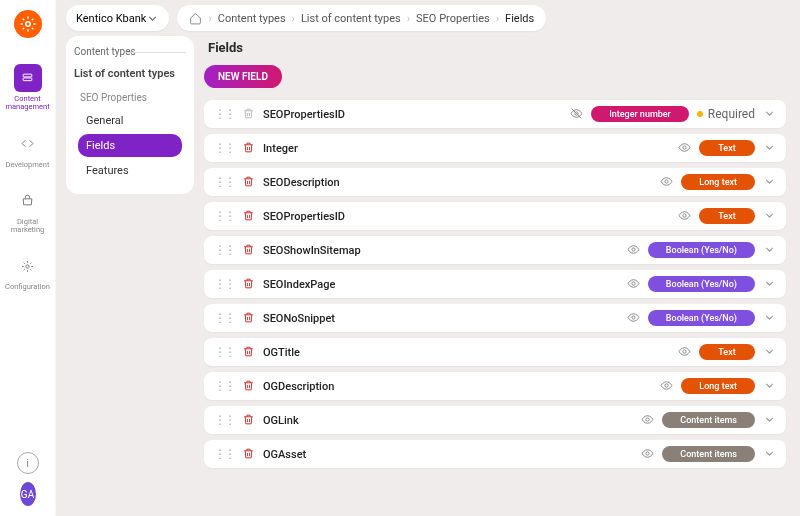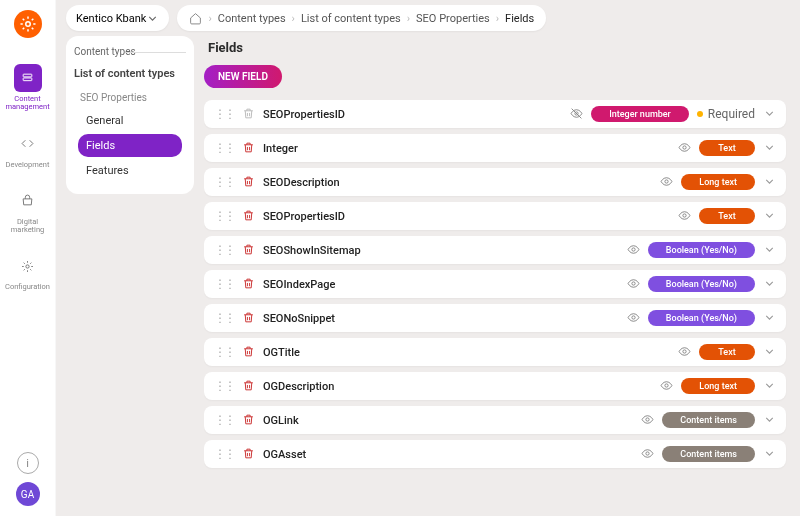--- a/index.html
+++ b/index.html
@@ -6,21 +6,21 @@
 body { background: #efeceb; width: 800px; height: 516px; overflow: hidden; display: flex; }
 .leftcol { width: 56px; background: #fff; display: flex; flex-direction: column; align-items: center; padding-top: 10px; border-right: 1px solid rgba(0,0,0,0.03); }
 .logo { width: 28px; height: 28px; border-radius: 50%; background: #ff5f00; display:flex; align-items:center; justify-content:center; margin-bottom: 24px;}
 .logo svg { width:18px; height:18px; }
 .navitem { display:flex; flex-direction:column; align-items:center; gap:3px; margin-bottom:14px; cursor:pointer; width:100%; padding:2px 0;}
 .navitem.active .navicon { background:#7f23c6; color:#fff;}
 .navitem.active .navlabel { color:#7f23c6; }
 .navicon { width:28px; height:28px; border-radius:6px; display:flex; align-items:center; justify-content:center; color:#777;}
 .navlabel { font-size:7.5px; color:#888; text-align:center; line-height:1.1; }
 .info-bottom { margin-top:auto; margin-bottom:8px; width:22px; height:22px; border:1.5px solid #aaa; border-radius:50%; display:flex;align-items:center;justify-content:center;color:#888;font-size:11px; cursor:pointer;}
-.avatar { width:24px; height:24px; border-radius:50%; background:#6f48d6; color:#fff; font-size:10px; display:flex;align-items:center;justify-content:center; margin-bottom:10px; cursor:pointer;}
+.avatar { width:16px; height:24px; border-radius:50%; background:#6f48d6; color:#fff; font-size:10px; display:flex;align-items:center;justify-content:center; margin-bottom:10px; cursor:pointer;}
 .main { flex:1; display:flex; flex-direction:column; }
 .topbar { height:36px; display:flex; align-items:center; gap:8px; padding:6px 10px;}
 .projselect { background:#fff; height:26px; border-radius:13px; padding:0 10px; display:flex; align-items:center; font-size:11px; cursor:pointer; box-shadow:0 1px 2px rgba(0,0,0,0.05);}
 .breadcrumbs { background:#fff; height:26px; border-radius:13px; padding:0 12px; display:flex; align-items:center; gap:6px; font-size:11px; color:#555; box-shadow:0 1px 2px rgba(0,0,0,0.05);}
 .bc-sep { color:#bbb; }
 .crumb { cursor:pointer; }
 .crumb.cur { color:#222; }
 .body { flex:1; display:flex; gap:10px; padding:0 10px 10px 10px; overflow:hidden;}
 .sidebar { width:128px; background:#fff; border-radius:12px; padding:10px 8px; font-size:11px; color:#444; height:fit-content;}
 .sbhead { font-size:10px; color:#666; margin-bottom:10px; position:relative;}

